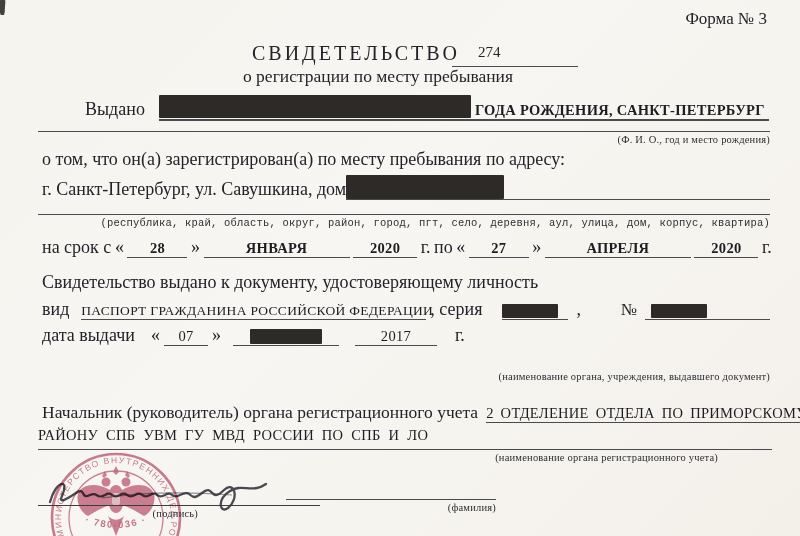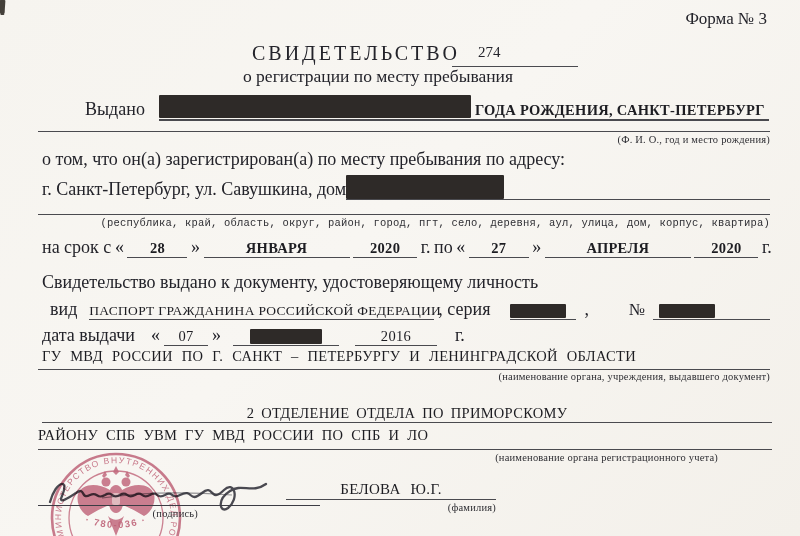--- a/index.html
+++ b/index.html
@@ -76,21 +76,21 @@
     <span>«</span>
     <span class="ufield capsval boldval" style="width:60px;text-align:center;">27</span>
     <span>»</span>
     <span class="ufield capsval boldval" style="width:146px;text-align:center;">АПРЕЛЯ</span>
     <span class="ufield capsval boldval" style="width:64px;text-align:center;">2020</span>
     <span>г.</span>
   </div>
 
   <div class="abs" style="top:272px;left:42px;font-size:18px;">Свидетельство выдано к документу, удостоверяющему личность</div>
 
-  <div class="abs flexrow" style="top:297px;left:50px;right:30px;height:23px;">
+  <div class="abs flexrow" style="top:297px;left:42px;right:30px;height:23px;">
     <span style="font-size:18px;margin-right:12px;">вид</span>
     <span class="ufield capsval" style="width:345px;text-align:center;font-size:13.5px;white-space:nowrap;">ПАСПОРТ ГРАЖДАНИНА РОССИЙСКОЙ ФЕДЕРАЦИИ</span>
     <span style="font-size:18px;margin-left:4px;margin-right:20px;white-space:nowrap;">, серия</span>
     <span class="ufield" style="width:66px;display:flex;align-items:flex-end;height:100%;">
       <span class="redact" style="width:56px;height:14px;margin-bottom:1px;"></span>
     </span>
     <span style="font-size:18px;margin-left:8px;">,</span>
     <span style="font-size:17px;margin-left:40px;margin-right:8px;">№</span>
     <span class="ufield" style="flex:1;display:flex;align-items:flex-end;height:100%;">
       <span class="redact" style="width:56px;height:14px;margin-left:6px;margin-bottom:1px;"></span>
@@ -98,28 +98,28 @@
   </div>
 
   <div class="abs flexrow" style="top:323px;left:42px;height:23px;">
     <span style="font-size:18px;margin-right:16px;">дата выдачи</span>
     <span style="font-size:18px;margin-right:4px;">«</span>
     <span class="ufield capsval" style="width:44px;text-align:center;">07</span>
     <span style="font-size:18px;margin-left:4px;">»</span>
     <span class="ufield" style="width:106px;margin-left:12px;display:flex;align-items:flex-end;justify-content:center;height:100%;">
       <span class="redact" style="width:72px;height:15px;margin-bottom:1px;"></span>
     </span>
-    <span class="ufield capsval" style="width:82px;text-align:center;margin-left:16px;">2016</span>
+    <span class="ufield capsval" style="width:82px;text-align:center;margin-left:16px;">2017</span>
     <span style="font-size:18px;margin-left:18px;">г.</span>
   </div>
 
-  <div class="abs ufield capsval" style="top:348px;left:38px;right:30px;height:21px;padding-left:4px;word-spacing:5px;white-space:nowrap;">ГУ МВД РОССИИ ПО Г. САНКТ – ПЕТЕРБУРГУ И ЛЕНИНГРАДСКОЙ ОБЛАСТИ</div>
   <div class="abs caption" style="top:371px;left:38px;right:30px;">(наименование органа, учреждения, выдавшего документ)</div>
 
   <div class="abs flexrow" style="top:399px;left:42px;right:28px;height:24px;">
+    <span style="font-size:17.5px;margin-right:8px;white-space:nowrap;">Начальник (руководитель) органа регистрационного учета</span>
     <span class="ufield capsval" style="flex:1;text-align:center;word-spacing:3px;white-space:nowrap;">2 ОТДЕЛЕНИЕ ОТДЕЛА ПО ПРИМОРСКОМУ</span>
   </div>
   <div class="abs ufield capsval" style="top:427px;left:38px;right:28px;height:22px;word-spacing:4px;white-space:nowrap;">РАЙОНУ СПБ УВМ ГУ МВД РОССИИ ПО СПБ И ЛО</div>
   <div class="abs caption" style="top:452px;left:38px;width:680px;">(наименование органа регистрационного учета)</div>
 
   <svg class="abs stamp-svg" style="left:34px;top:436px;z-index:2;" width="164" height="164" viewBox="0 0 164 164">
     <g fill="none" stroke="#c05a74">
       <circle cx="82" cy="82" r="64" stroke-width="2.6" opacity=".85"></circle>
       <circle cx="82" cy="82" r="47" stroke-width="1.3" opacity=".8"></circle>
     </g>
@@ -148,17 +148,16 @@
   </svg>
 
   <svg class="abs sig-svg" style="left:42px;top:468px;z-index:3;" width="300" height="46" viewBox="0 0 300 46">
     <path d="M8,34 C14,12 28,10 20,28 C16,37 26,30 34,25 C44,18 38,32 48,27 C56,23 54,32 63,27 C71,22 69,32 78,27 C86,22 84,32 93,27 C101,22 99,32 108,27 C116,22 114,32 123,27 C131,22 129,32 138,27 C152,20 146,36 160,25 C172,15 168,36 182,22 C192,12 198,30 186,40 C178,46 174,32 188,23 C200,15 210,26 224,16" fill="none" stroke="#33333d" stroke-width="2.3" stroke-linecap="round" opacity=".88"></path>
     <path d="M60,30 C100,24 150,24 190,27" fill="none" stroke="#33333d" stroke-width="1.2" opacity=".5"></path>
   </svg>
 
   <div class="abs rule" style="top:505px;left:38px;width:282px;border-top-color:#3c3c44;z-index:4;"></div>
   <div class="abs caption" style="top:508px;left:118px;width:80px;z-index:4;">(подпись)</div>
 
-  <div class="abs capsval" style="top:481px;left:286px;width:210px;text-align:center;font-size:15px;word-spacing:6px;">БЕЛОВА Ю.Г.</div>
   <div class="abs rule" style="top:499px;left:286px;width:210px;"></div>
   <div class="abs caption" style="top:502px;left:286px;width:210px;">(фамилия)</div>
 
 </div>
 
 </body></html>

